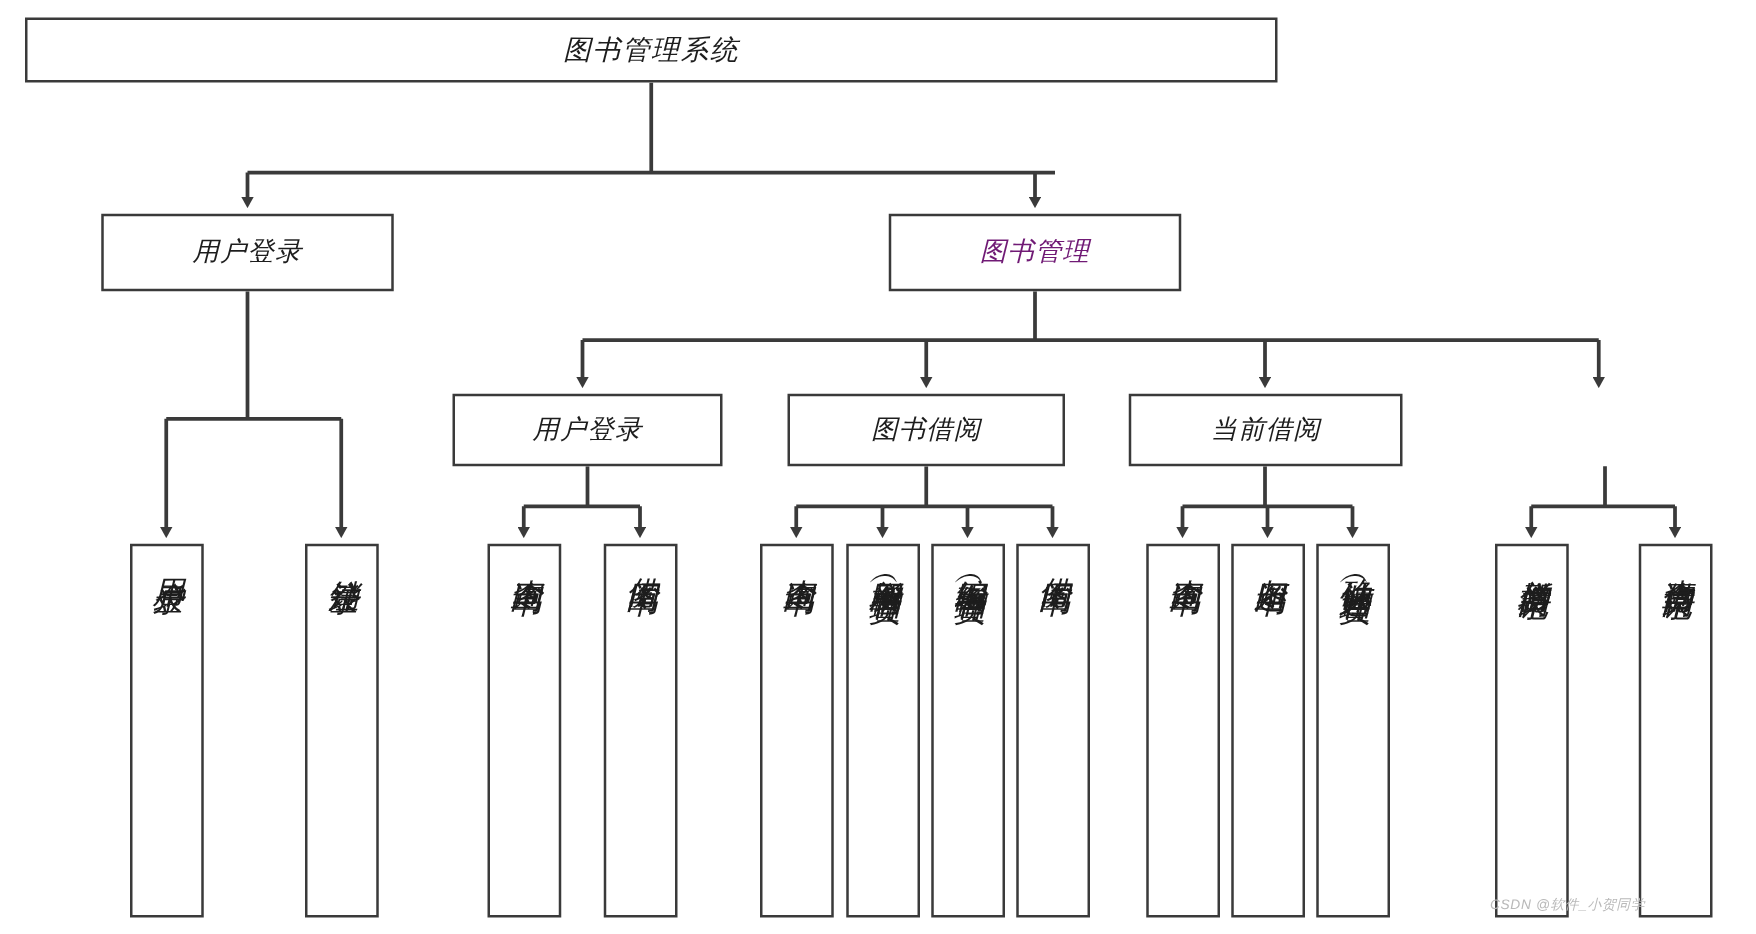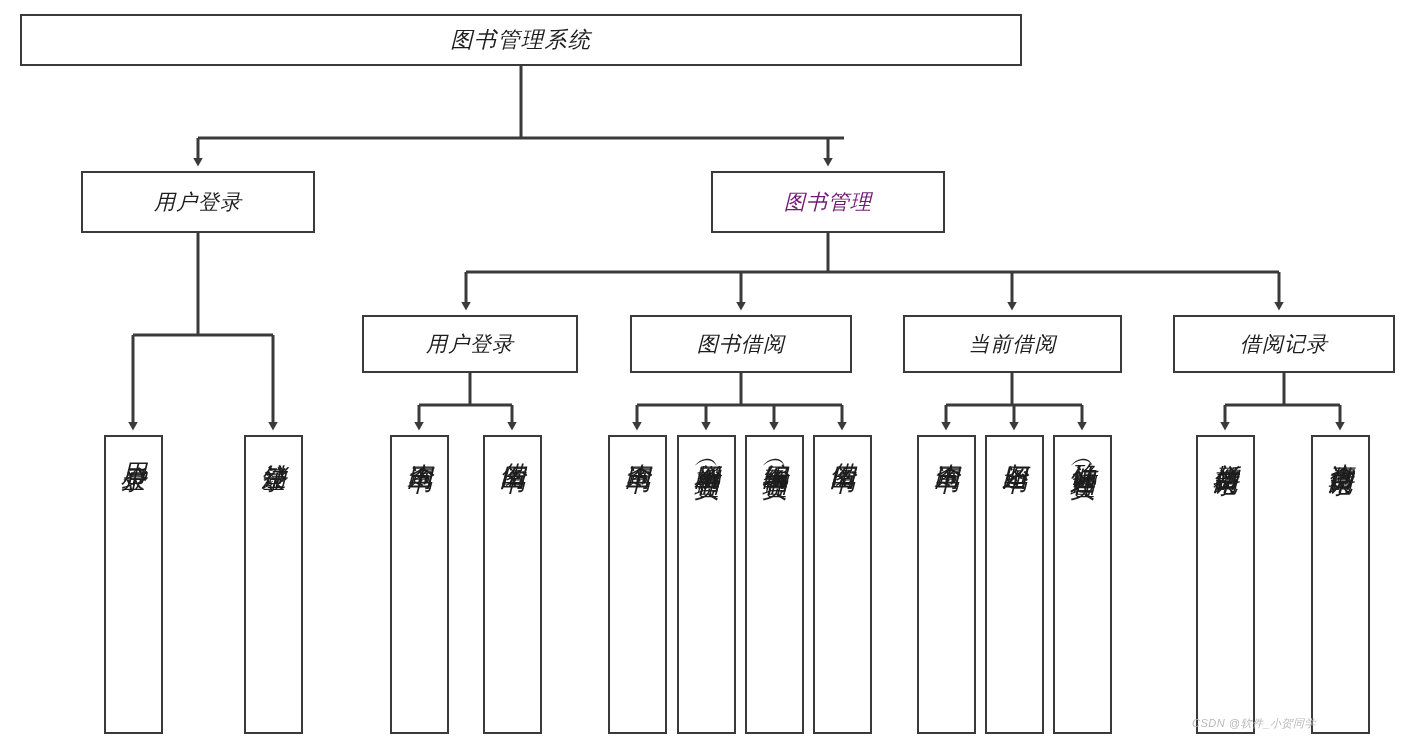--- a/index.html
+++ b/index.html
@@ -154,23 +154,20 @@
 
   <div class="node horiz" style="left: 362px; top: 315px; width: 216px; height: 58px; border-color: rgb(58, 58, 58);">
     <span class="label" style="color: rgb(29, 29, 29);">用户登录</span>
   </div>
   <div class="node horiz" style="left: 630px; top: 315px; width: 222px; height: 58px; border-color: rgb(58, 58, 58);">
     <span class="label" style="color: rgb(29, 29, 29); text-align: center;">图书借阅</span>
   </div>
   <div class="node horiz" style="left: 903px; top: 315px; width: 219px; height: 58px; border-color: rgb(58, 58, 58);">
     <span class="label" style="color: rgb(29, 29, 29);">当前借阅</span>
   </div>
-  <div class="node horiz" style="left: 1173px; top: 315px; width: 222px; height: 58px; border-color: rgb(58, 58, 58);">
-    <span class="label" style="color: rgb(29, 29, 29);">借阅记录</span>
-  </div>
 
   <div class="node vert" style="left: 104px; top: 435px; width: 59px; height: 299px; border-color: rgb(58, 58, 58);">
     <span class="label" style="color: rgb(29, 29, 29);">用户登录</span>
   </div>
   <div class="node vert" style="left: 244px; top: 435px; width: 59px; height: 299px; border-color: rgb(58, 58, 58);">
     <span class="label" style="color: rgb(29, 29, 29);">注销登录</span>
   </div>
   <div class="node vert" style="left: 390px; top: 435px; width: 59px; height: 299px; border-color: rgb(58, 58, 58);">
     <span class="label" style="color: rgb(29, 29, 29);">查询图书</span>
   </div>

